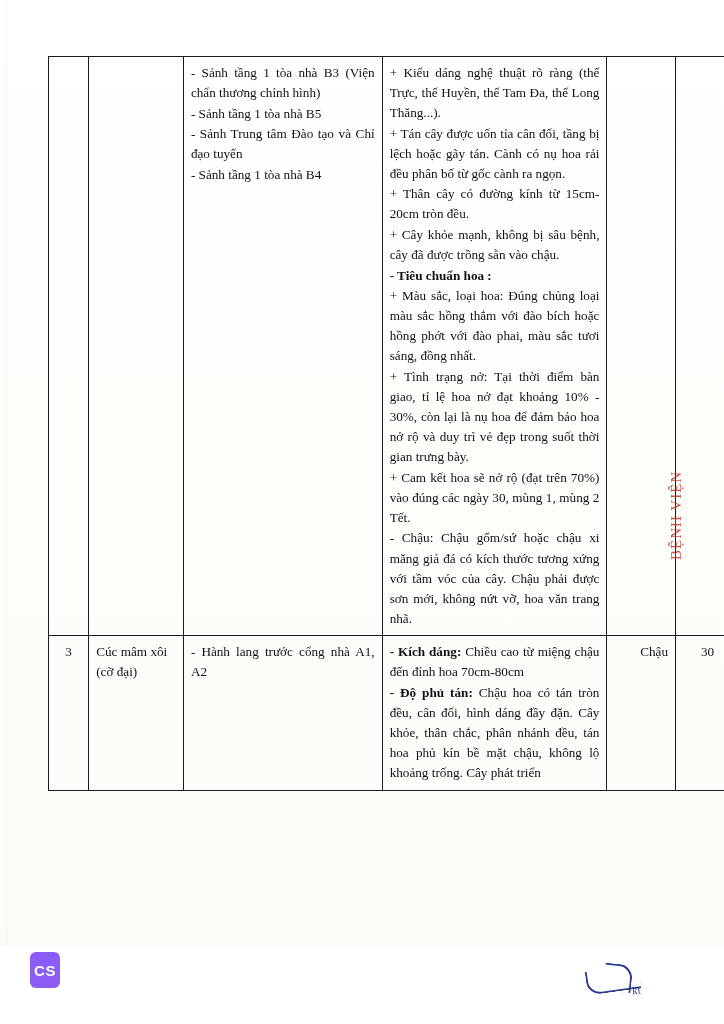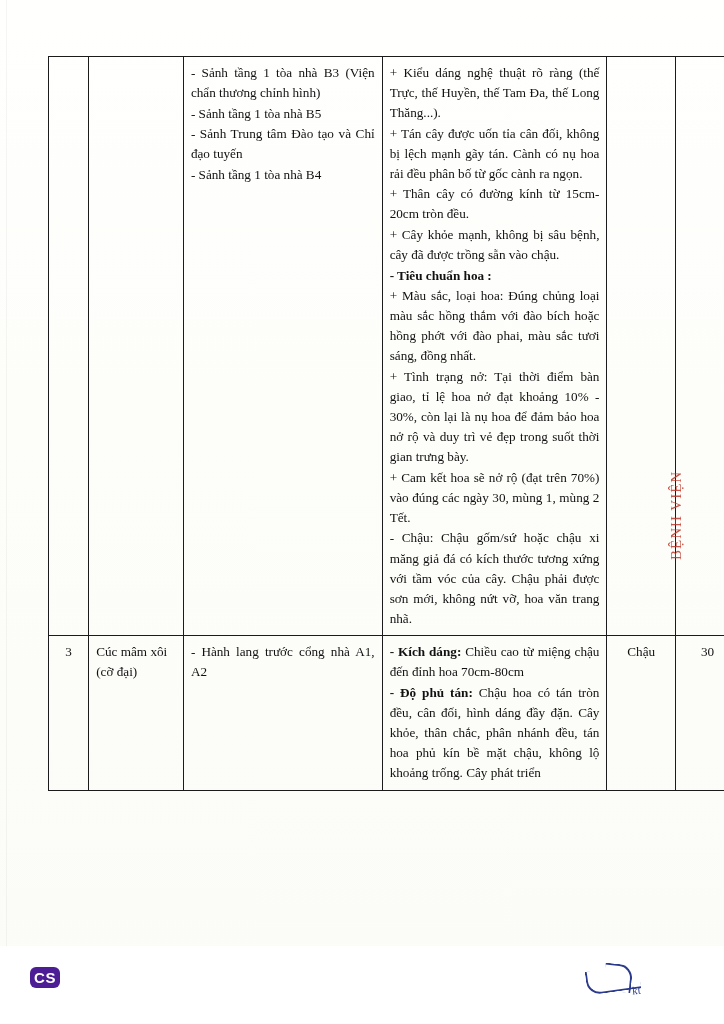--- a/index.html
+++ b/index.html
@@ -45,21 +45,21 @@
     vertical-align: top;
     padding: 6px 7px 6px 7px;
     font-size: 13.2px;
     line-height: 1.52;
     font-family: "Liberation Serif", serif;
   }
   .col-no      { width: 34px;  text-align: center; }
   .col-name    { width: 80px; }
   .col-loc     { width: 168px; }
   .col-spec    { width: 190px; }
-  .col-unit    { width: 58px;  text-align: center; }
+  .col-unit    { width: 58px;  text-align: right; }
   .col-qty     { width: 54px;  text-align: center; }
 
   .cell-block p {
     margin: 0 0 0.5px 0;
     text-align: justify;
     text-justify: inter-word;
   }
   b, .b { font-weight: bold; }
 
   
@@ -88,23 +88,23 @@
     bottom: 0;
     width: 724px;
     height: 78px;
     background: #ffffff;
   }
   .cs-badge {
     position: absolute;
     left: 30px;
     bottom: 36px;
     width: 30px;
-    height: 21px;
+    height: 36px;
     border-radius: 6px;
-    background: #4c1d95;
+    background: #8b5cf6;
     color: #ffffff;
     font-family: "Liberation Sans", sans-serif;
     font-weight: bold;
     font-size: 15px;
     display: flex;
     align-items: center;
     justify-content: center;
     letter-spacing: 0.5px;
   }
   .cs-text {
@@ -189,21 +189,21 @@
             <div class="cell-block">
               <p>- Sảnh tầng 1 tòa nhà B3 (Viện chẩn thương chỉnh hình)</p>
               <p>- Sảnh tầng 1 tòa nhà B5</p>
               <p>- Sảnh Trung tâm Đào tạo và Chỉ đạo tuyến</p>
               <p>- Sảnh tầng 1 tòa nhà B4</p>
             </div>
           </td>
           <td class="col-spec">
             <div class="cell-block">
               <p>+ Kiểu dáng nghệ thuật rõ ràng (thế Trực, thế Huyền, thế Tam Đa, thế Long Thăng...).</p>
-              <p>+ Tán cây được uốn tỉa cân đối, không bị lệch mạnh gãy tán. Cành có nụ hoa rải đều phân bố từ gốc cành ra ngọn.</p>
+              <p>+ Tán cây được uốn tỉa cân đối, tầng bị lệch hoặc gãy tán. Cành có nụ hoa rải đều phân bố từ gốc cành ra ngọn.</p>
               <p>+ Thân cây có đường kính từ 15cm-20cm tròn đều.</p>
               <p>+ Cây khỏe mạnh, không bị sâu bệnh, cây đã được trồng sẵn vào chậu.</p>
               <p class="b"><b>- Tiêu chuẩn hoa :</b></p>
               <p>+ Màu sắc, loại hoa: Đúng chủng loại màu sắc hồng thắm với đào bích hoặc hồng phớt với đào phai, màu sắc tươi sáng, đồng nhất.</p>
               <p>+ Tình trạng nở: Tại thời điểm bàn giao, tỉ lệ hoa nở đạt khoảng 10% - 30%, còn lại là nụ hoa để đảm bảo hoa nở rộ và duy trì vẻ đẹp trong suốt thời gian trưng bày.</p>
               <p>+ Cam kết hoa sẽ nở rộ (đạt trên 70%) vào đúng các ngày 30, mùng 1, mùng 2 Tết.</p>
               <p>- Chậu: Chậu gốm/sứ hoặc chậu xi măng giả đá có kích thước tương xứng với tầm vóc của cây. Chậu phải được sơn mới, không nứt vỡ, hoa văn trang nhã.</p>
             </div>
           </td>
           <td class="col-unit"></td>

